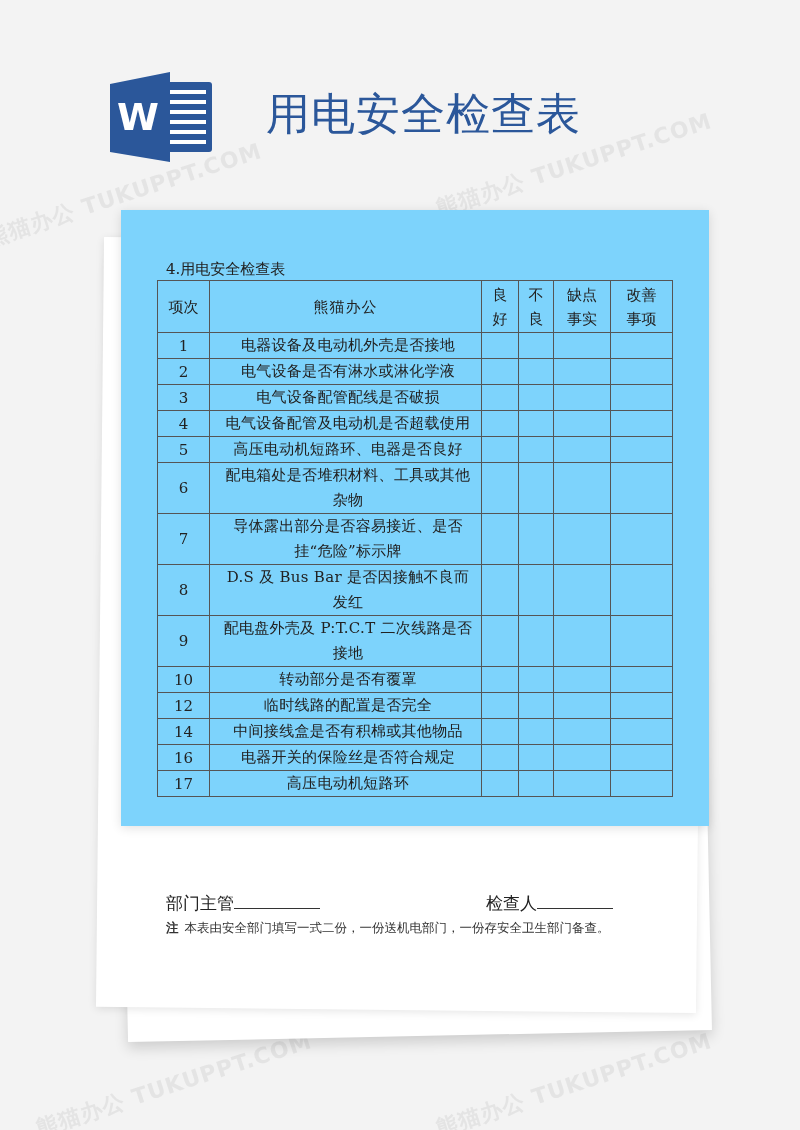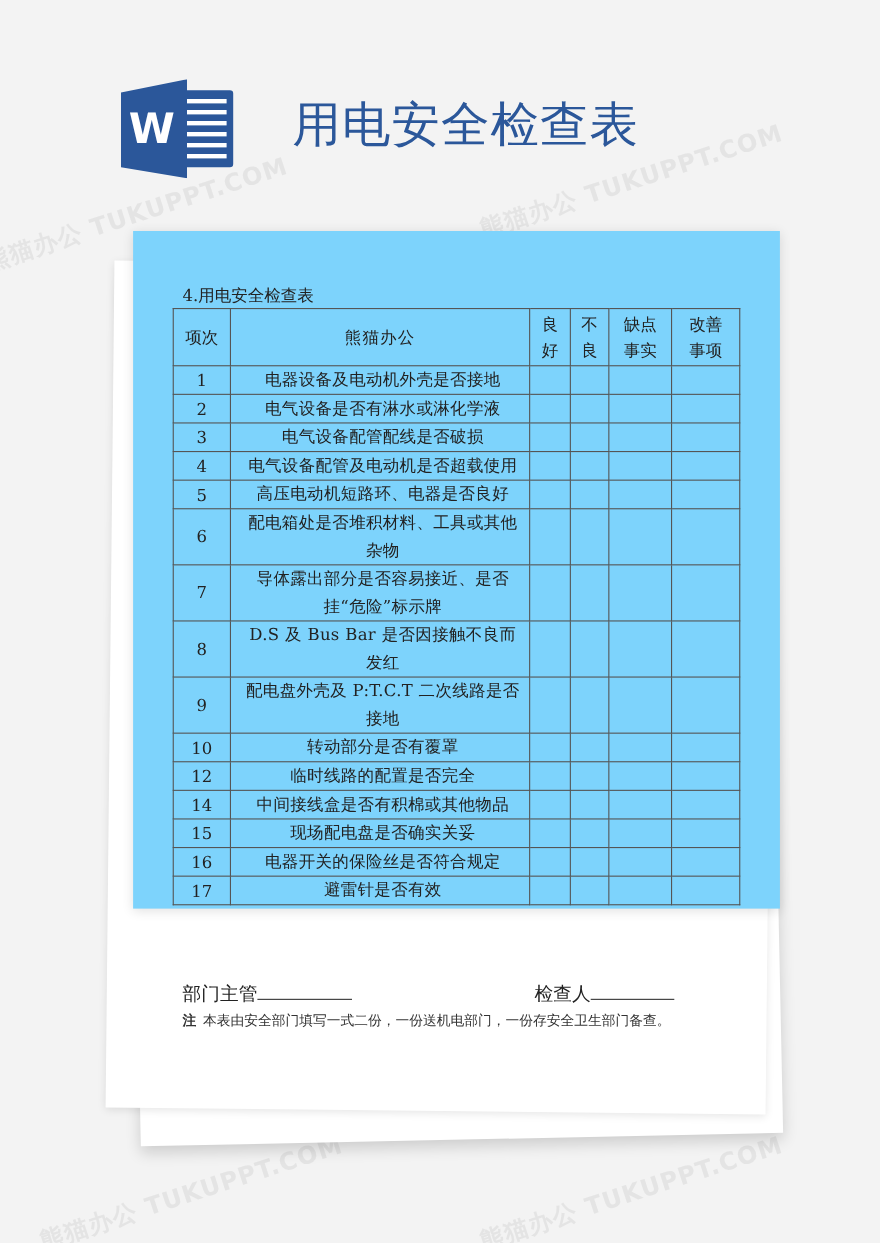--- a/index.html
+++ b/index.html
@@ -305,38 +305,30 @@
       </tr>
       <tr class="single">
         <td class="no">14</td>
         <td class="item">中间接线盒是否有积棉或其他物品</td>
         <td></td>
         <td></td>
         <td></td>
         <td></td>
       </tr>
       <tr class="single">
-        <td class="no">15</td>
-        <td class="item">现场配电盘是否确实关妥</td>
-        <td></td>
-        <td></td>
-        <td></td>
-        <td></td>
-      </tr>
-      <tr class="single">
         <td class="no">16</td>
         <td class="item">电器开关的保险丝是否符合规定</td>
         <td></td>
         <td></td>
         <td></td>
         <td></td>
       </tr>
       <tr class="single">
         <td class="no">17</td>
-        <td class="item">避雷针是否有效</td>
+        <td class="item">高压电动机短路环</td>
         <td></td>
         <td></td>
         <td></td>
         <td></td>
       </tr>
     </tbody>
   </table>
 
   <div class="footer-row">
     <div class="sig" style="left:0;">

